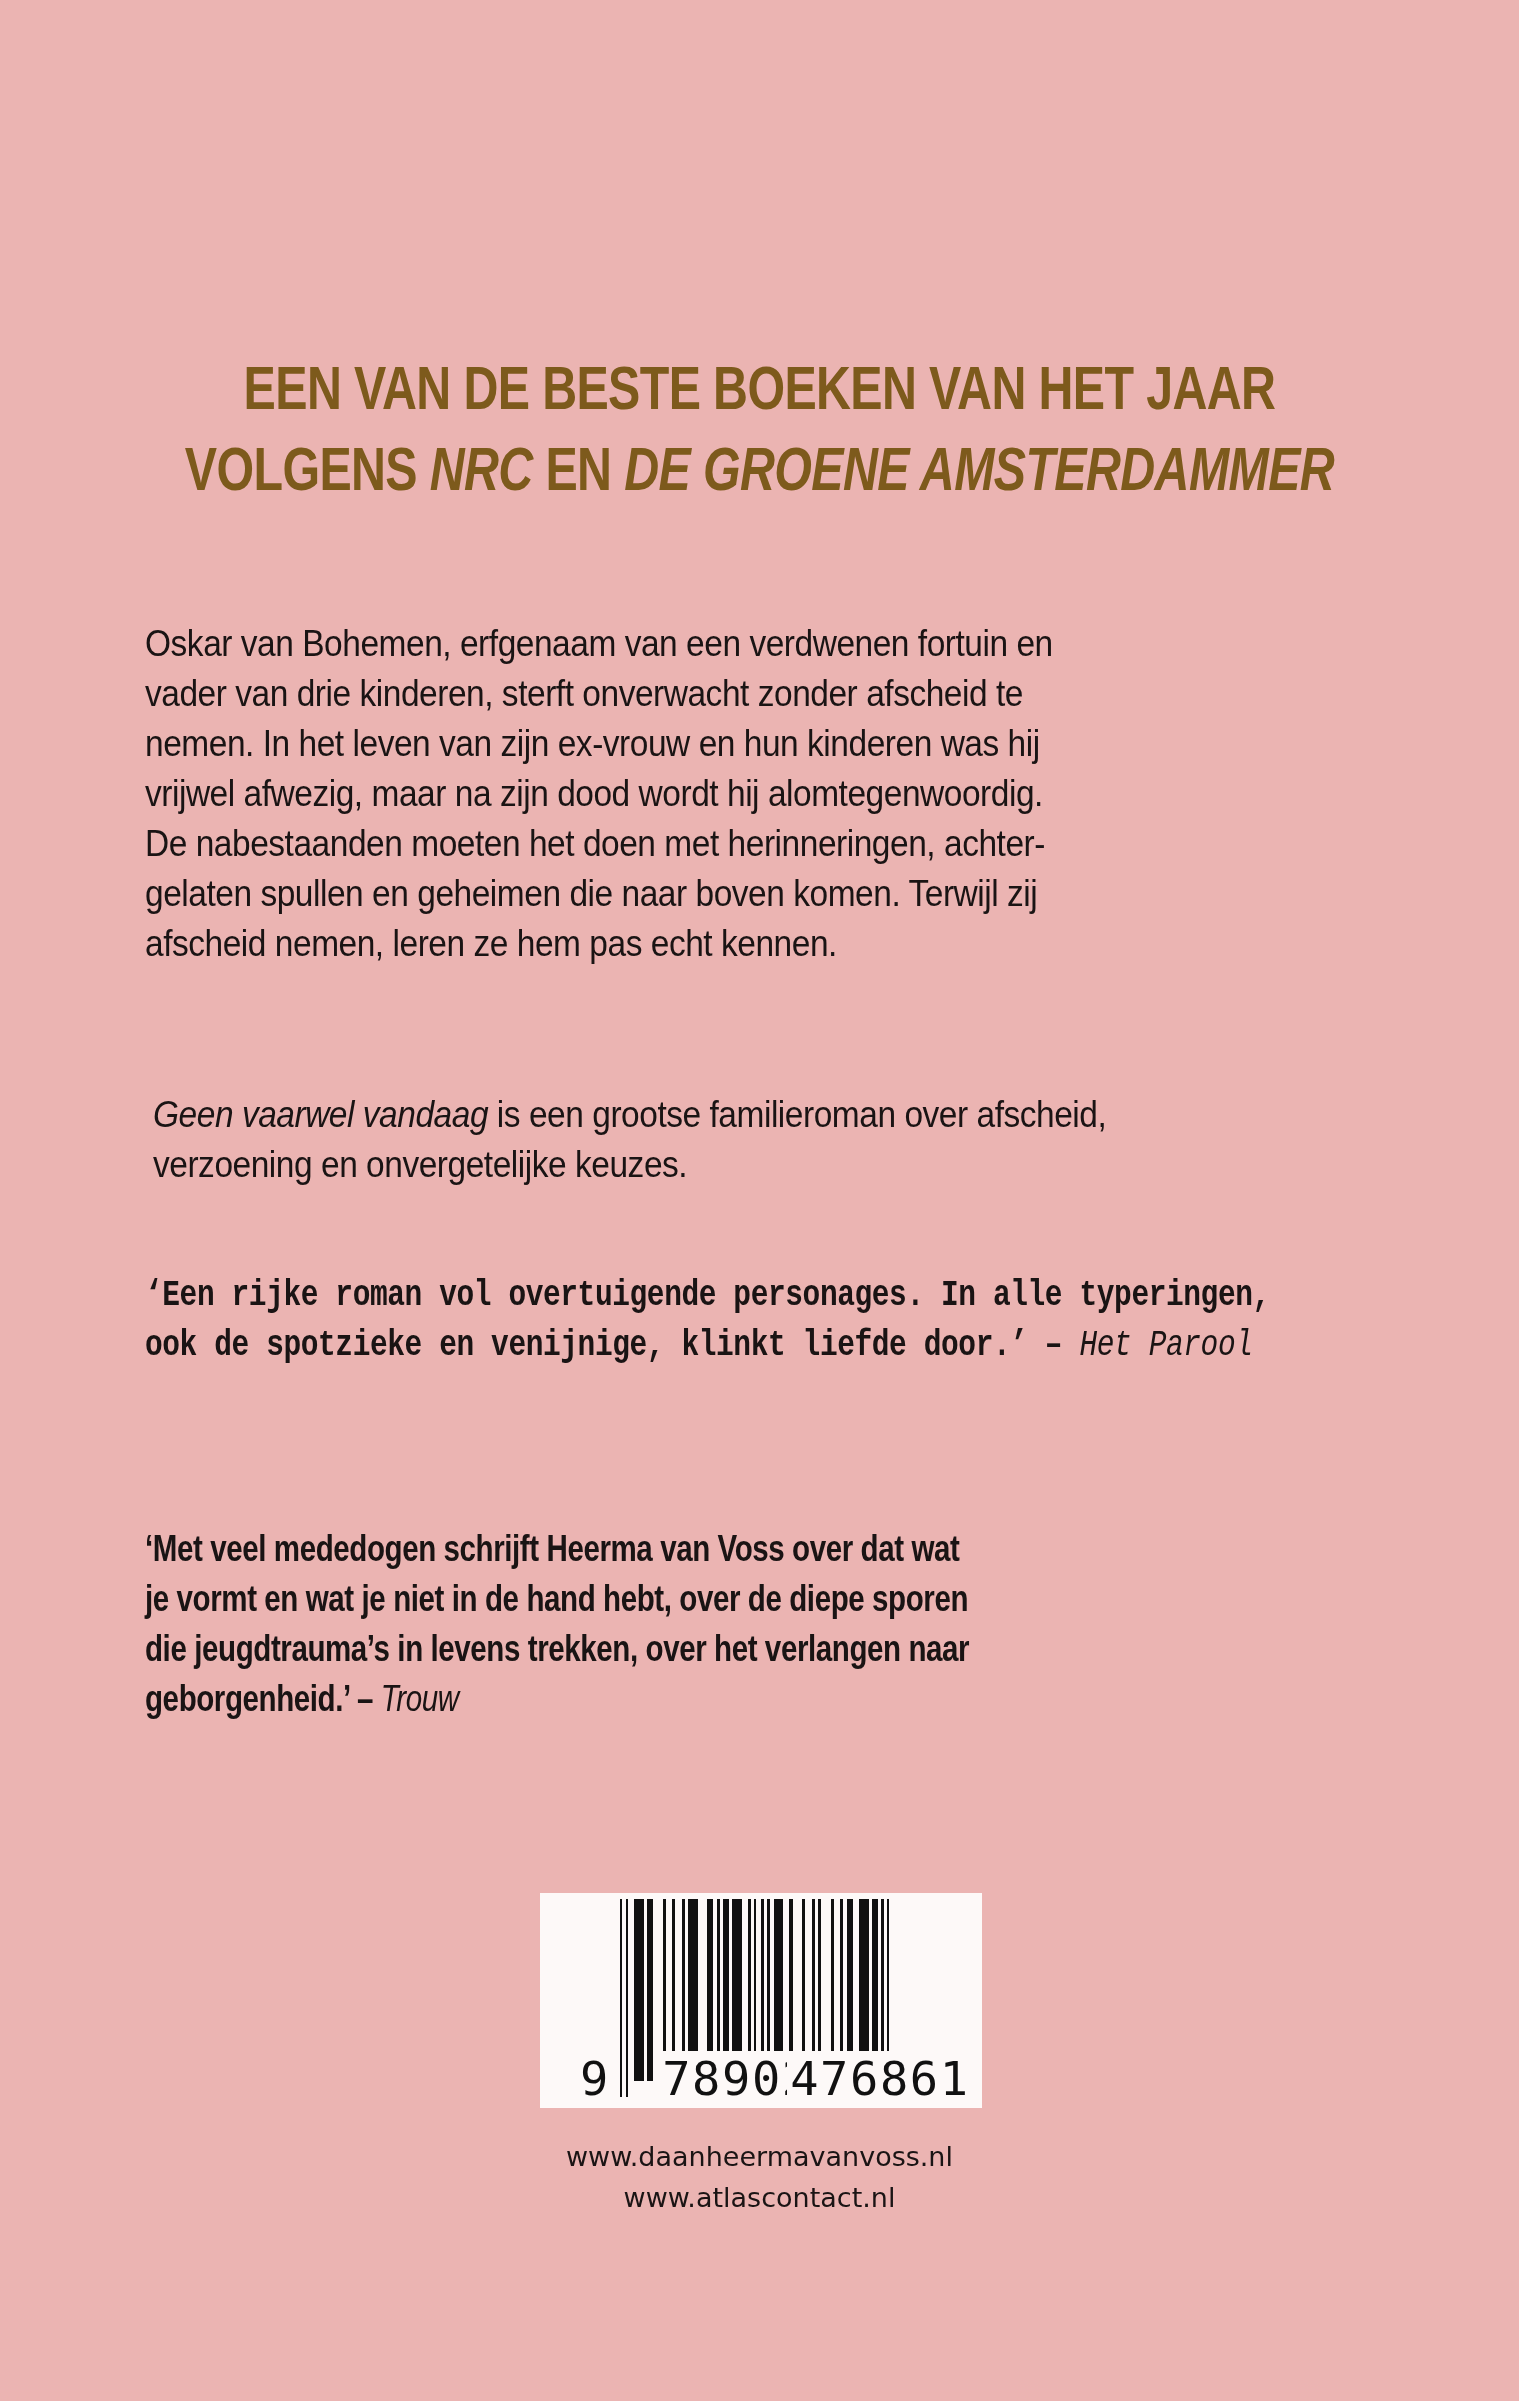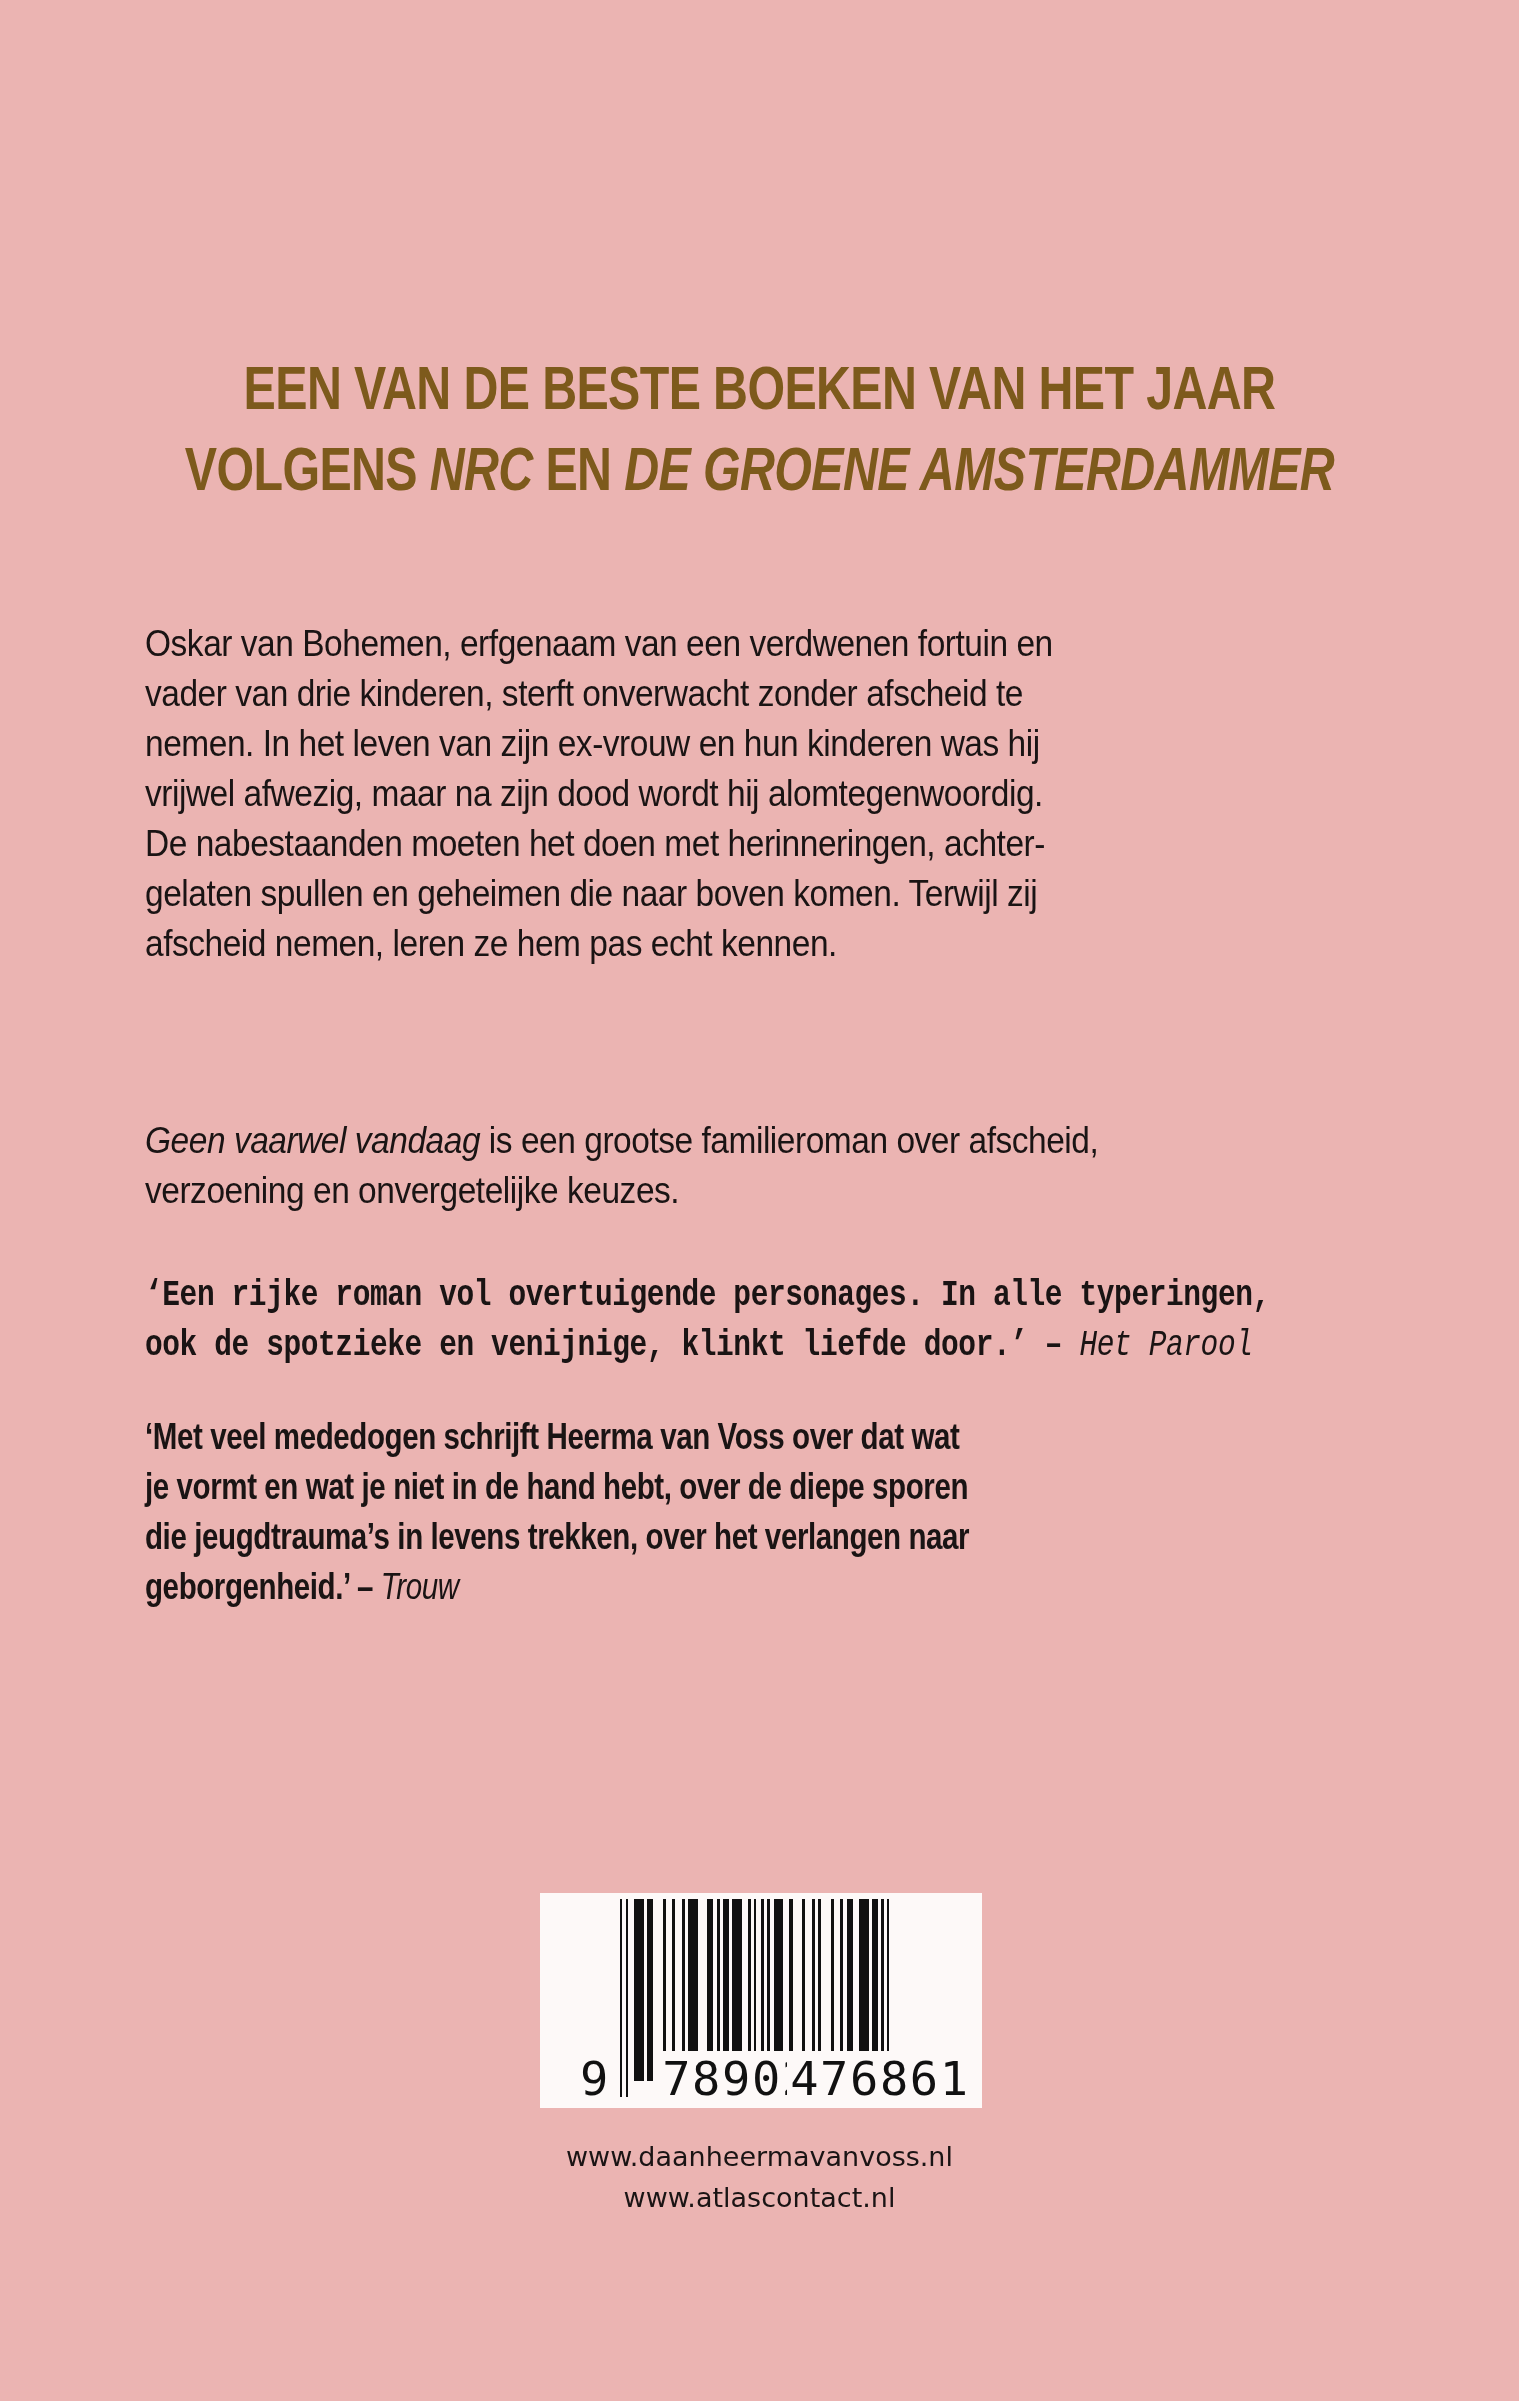--- a/index.html
+++ b/index.html
@@ -22,23 +22,23 @@
   }
   .headline .line { display:block; transform:scaleX(0.78); transform-origin:center; white-space:nowrap; }
   .headline i { font-style:italic; }
   .body-text {
     position:absolute; left:145px; width:1250px;
     font-size:36px; line-height:50px;
     letter-spacing:-0.5px;
   }
   .body-text .ln { display:block; white-space:nowrap; transform:scaleX(0.93); transform-origin:left; }
   #p1 { top:619px; }
-  #p2 { top:1116px; }
+  #p2 { top:1090px;margin-left:8px; }
   #q1 { top:1271px; font-weight:bold;font-family:Liberation Mono, monospace; }
-  #q2 { top:1412px; font-weight:bold; }
+  #q2 { top:1524px; font-weight:bold; }
   #q1 .ln, #q2 .ln { transform:scaleX(0.82); }
   .src { font-weight:normal; font-style:italic; }
   i.it { font-style:italic; }
   .barcode {
     position:absolute; left:540px; top:1893px; width:442px; height:215px;
     background:#fdf9f8;
   }
   .bars { position:absolute; left:80px; top:6.3px; width:293px; height:182px; display:flex; }
   .bars span { display:block; height:100%; background:#111; }
   .bars span.g { background:transparent; }

